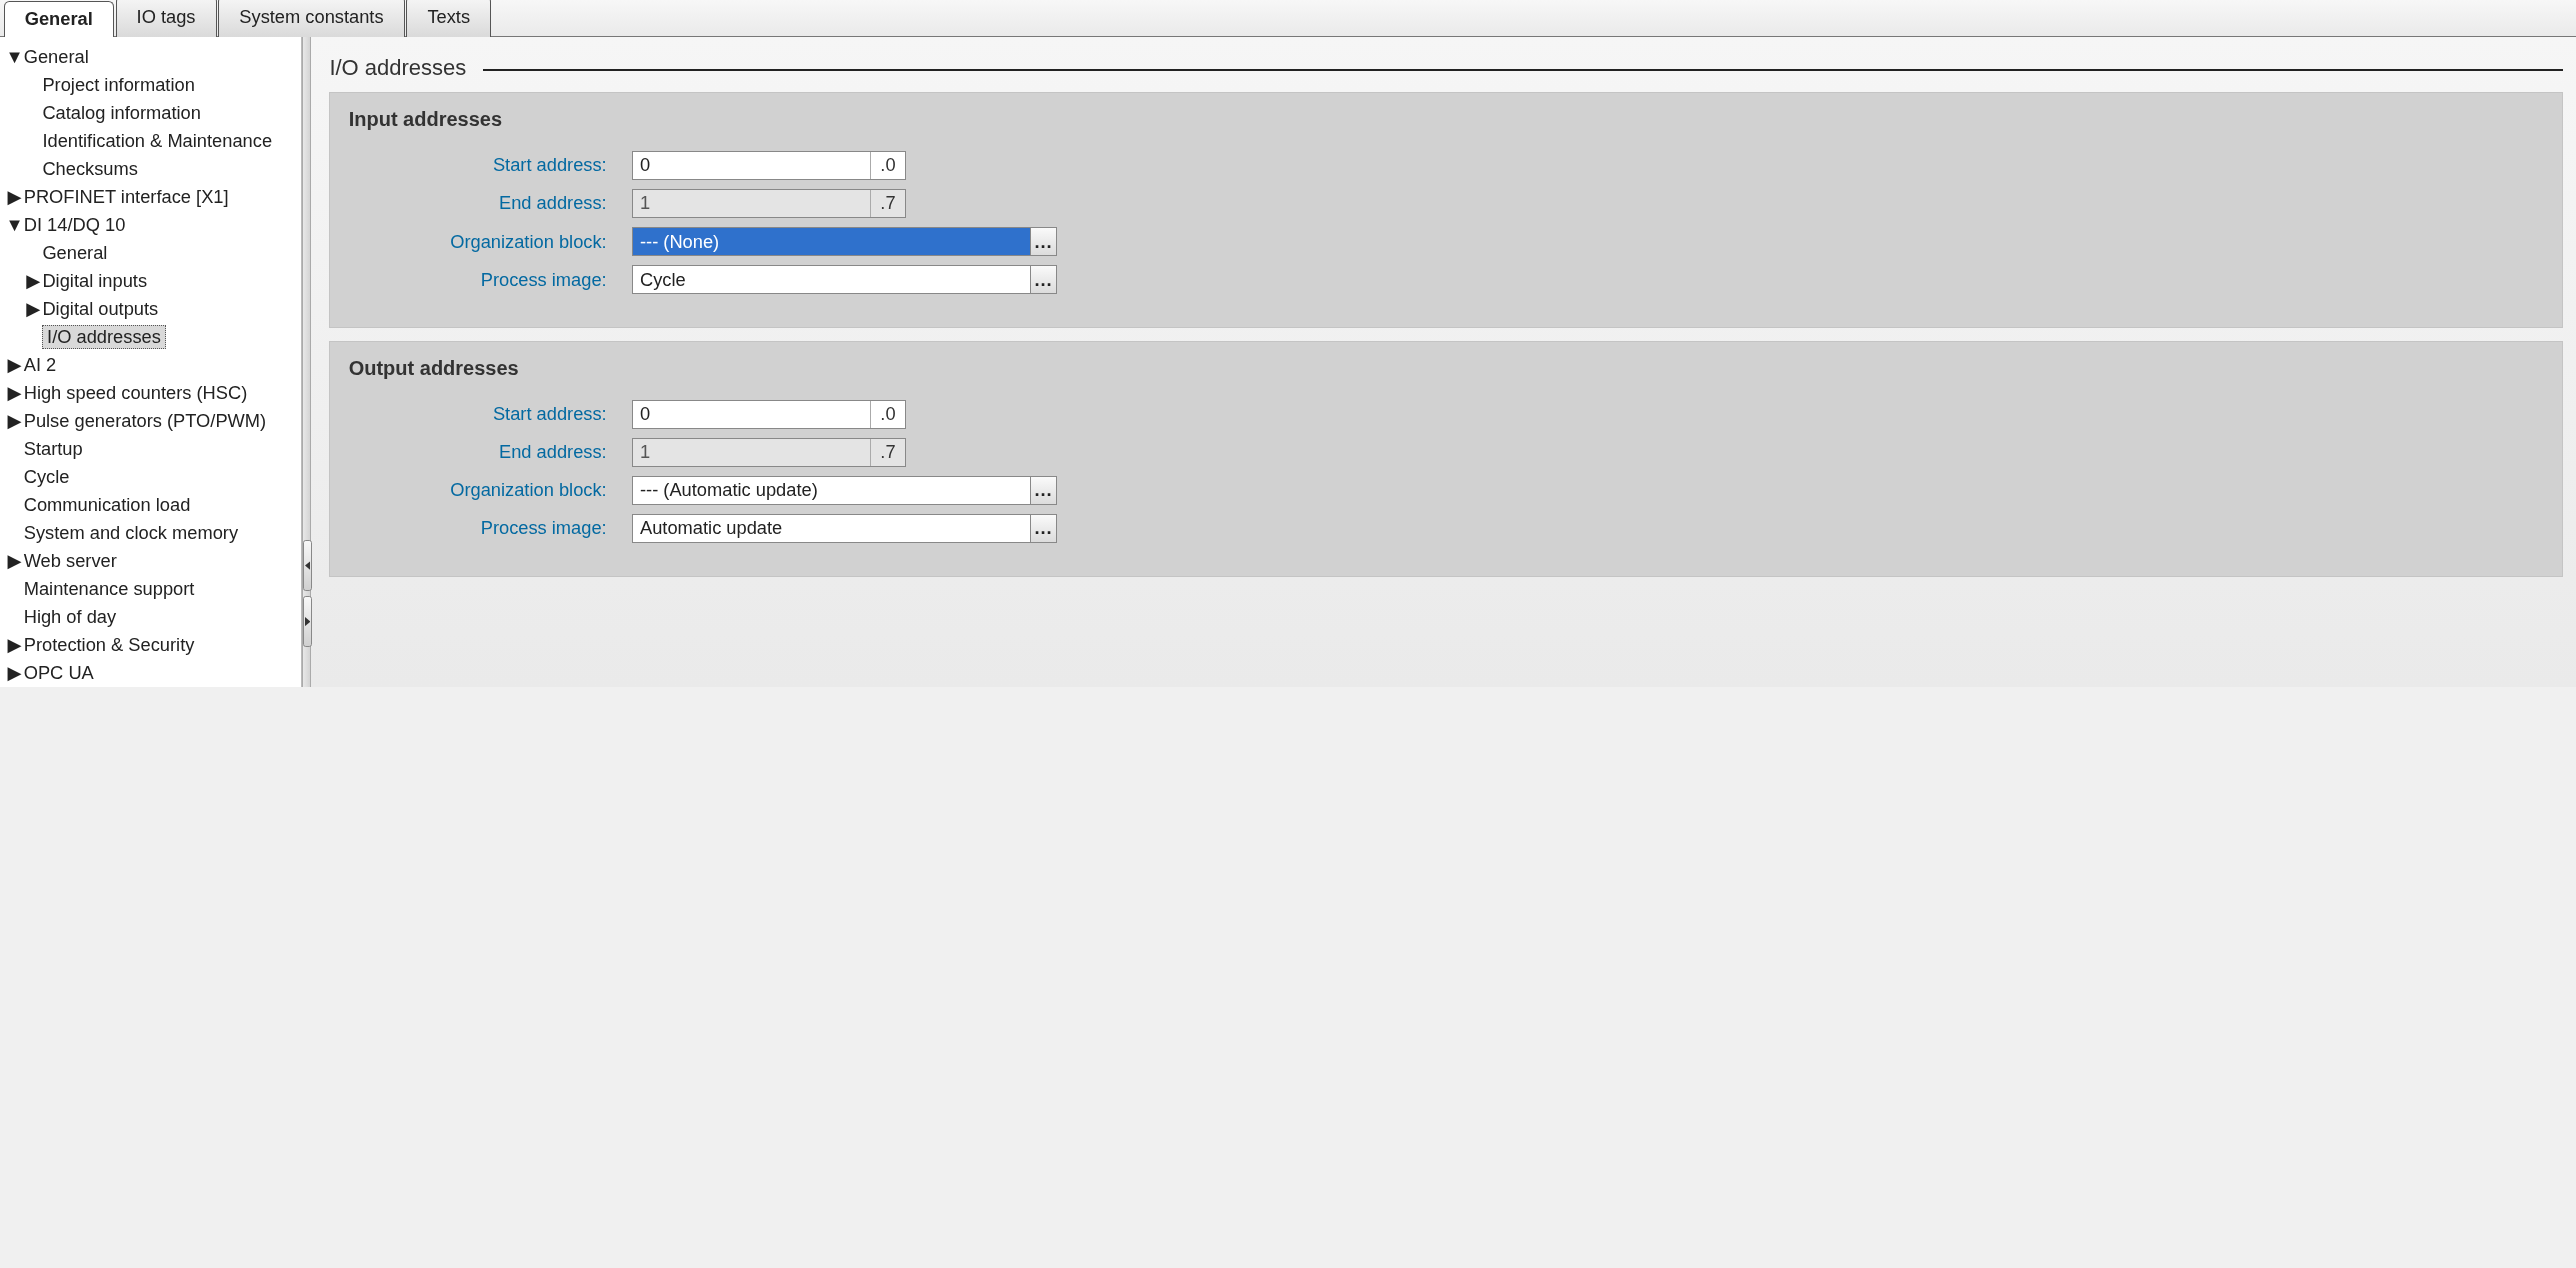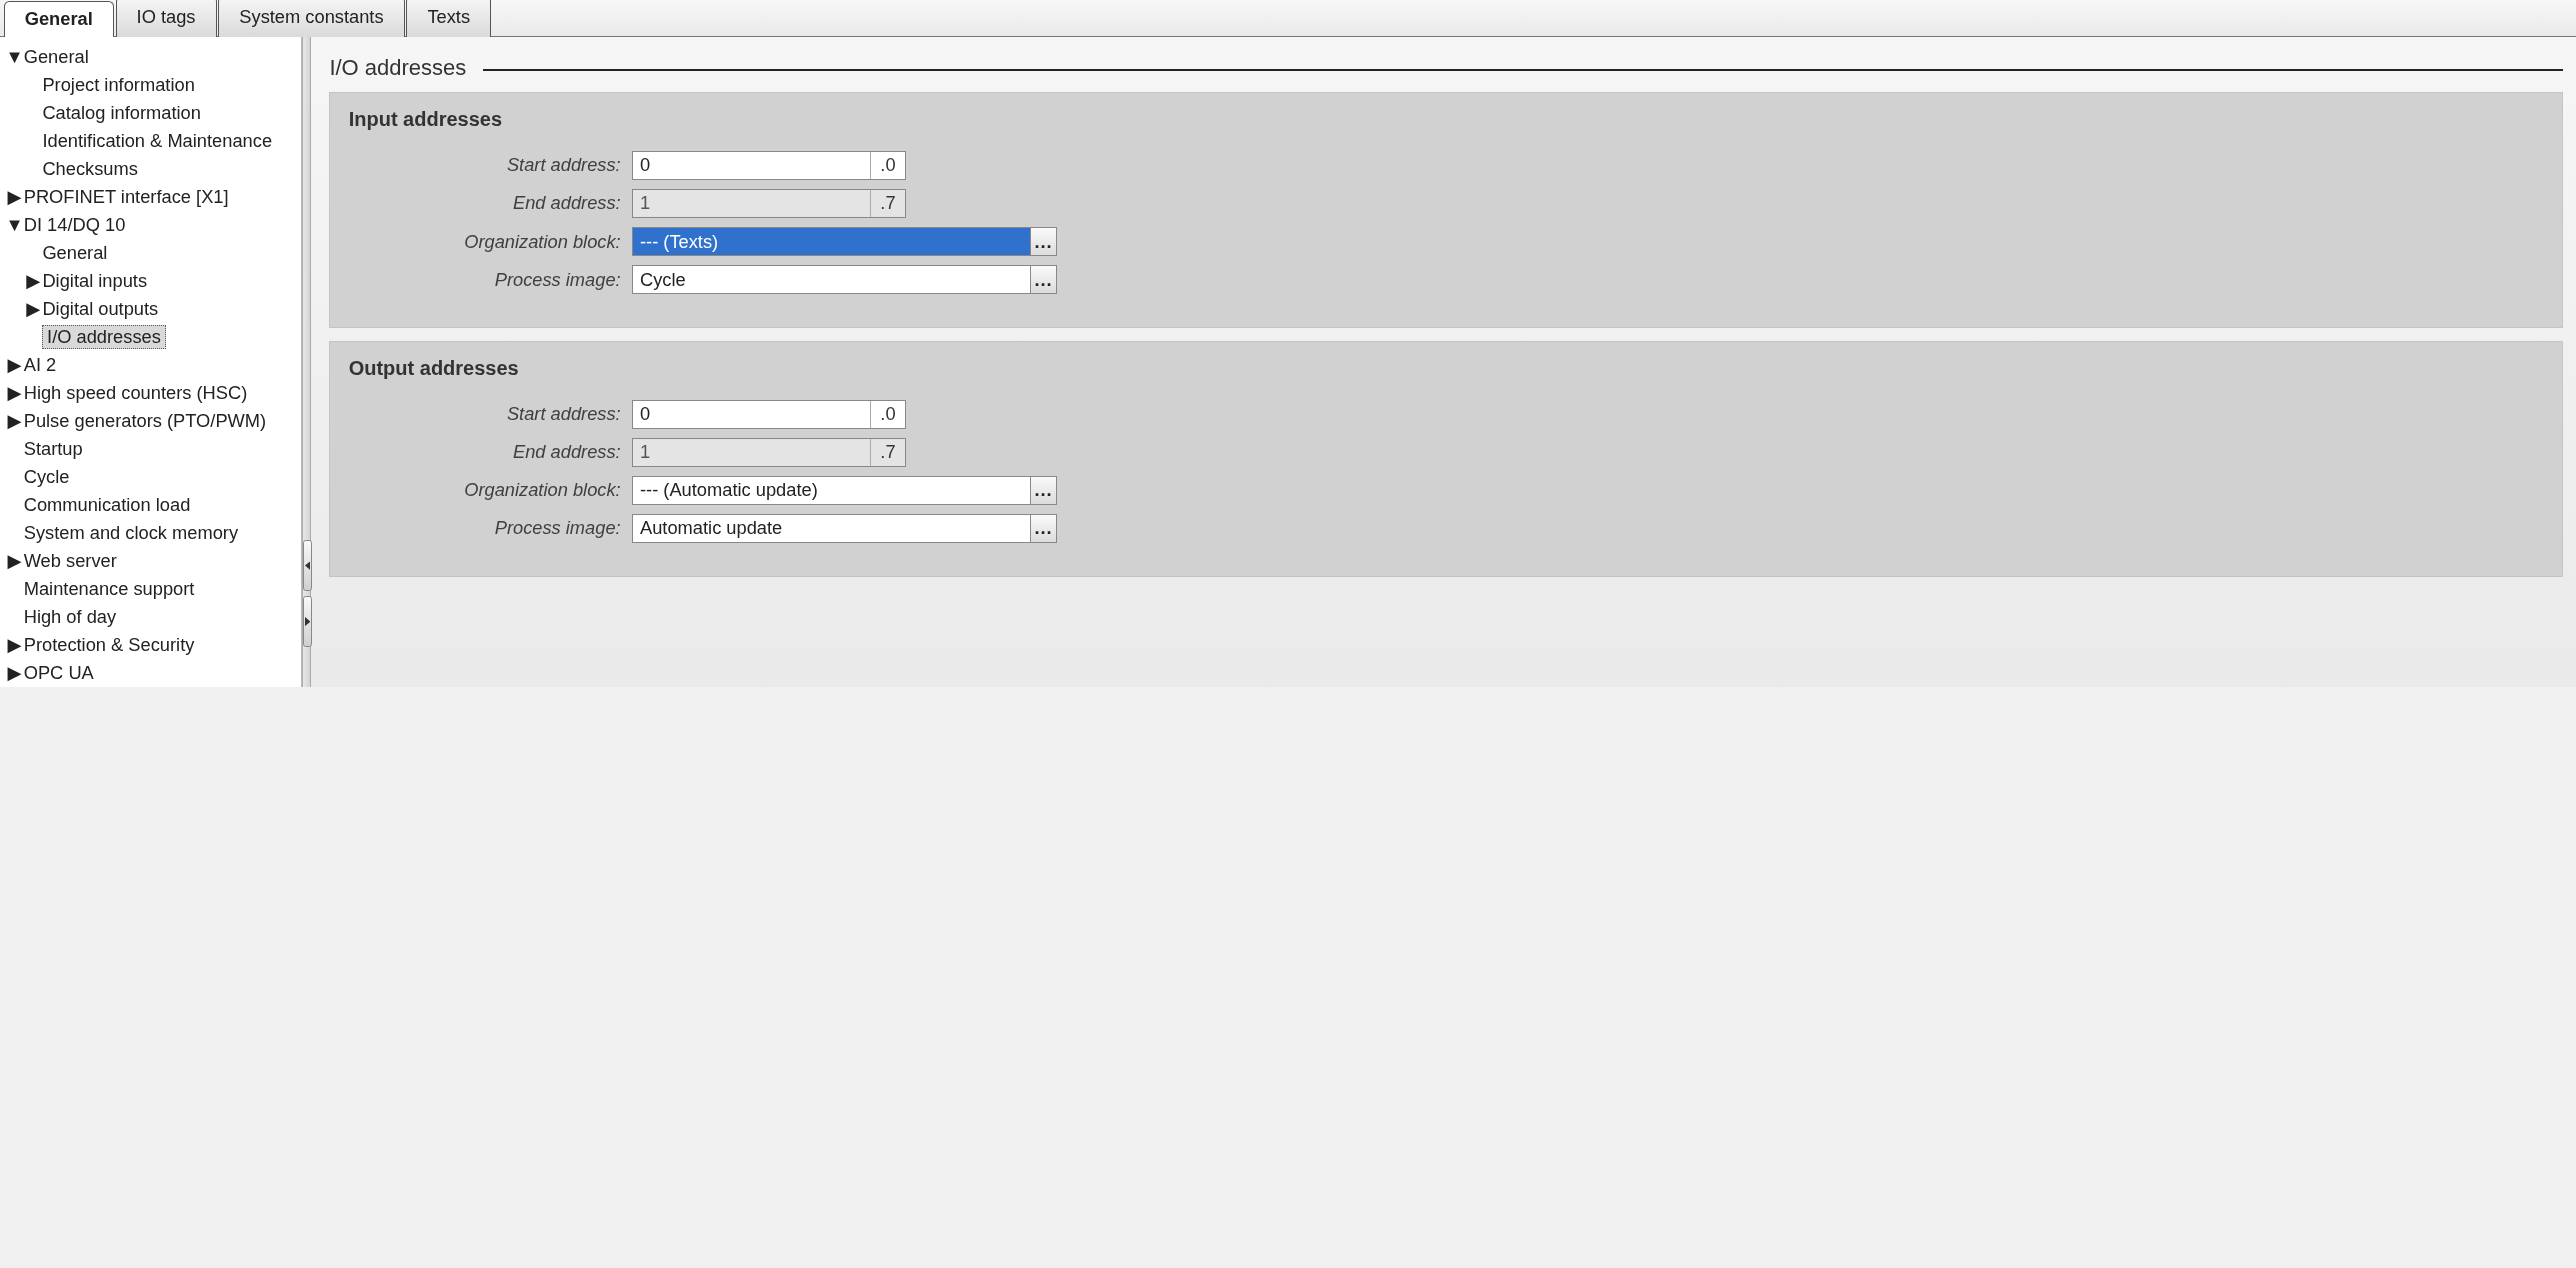--- a/index.html
+++ b/index.html
@@ -144,23 +144,22 @@
     margin-bottom: 20px;
   }
   .row {
     display: flex;
     align-items: center;
     margin-bottom: 9.1px;
   }
   .row .label {
     width: 283px;
     text-align: right;
-    padding-right: 11px;
-    color: #404040;
-    font-style: italic;
+    padding-right: 25px;
+    color: #0369a1;
   }
   .numbox {
     width: 274px;
     height: 29px;
     background: #fff;
     border: 0.9px solid #888;
     display: flex;
     align-items: center;
   }
   .numbox.readonly { background: #e4e4e4; color:#555; }
@@ -361,21 +360,21 @@
         <div class="label">End address:</div>
         <div class="numbox readonly">
           <div class="val">1</div>
           <div class="suffix">.7</div>
         </div>
       </div>
 
       <div class="row">
         <div class="label">Organization block:</div>
         <div class="selectbox highlight">
-          <div class="val">--- (Texts)</div>
+          <div class="val">--- (None)</div>
           <div class="btn">...</div>
         </div>
       </div>
 
       <div class="row">
         <div class="label">Process image:</div>
         <div class="selectbox">
           <div class="val">Cycle</div>
           <div class="btn">...</div>
         </div>

